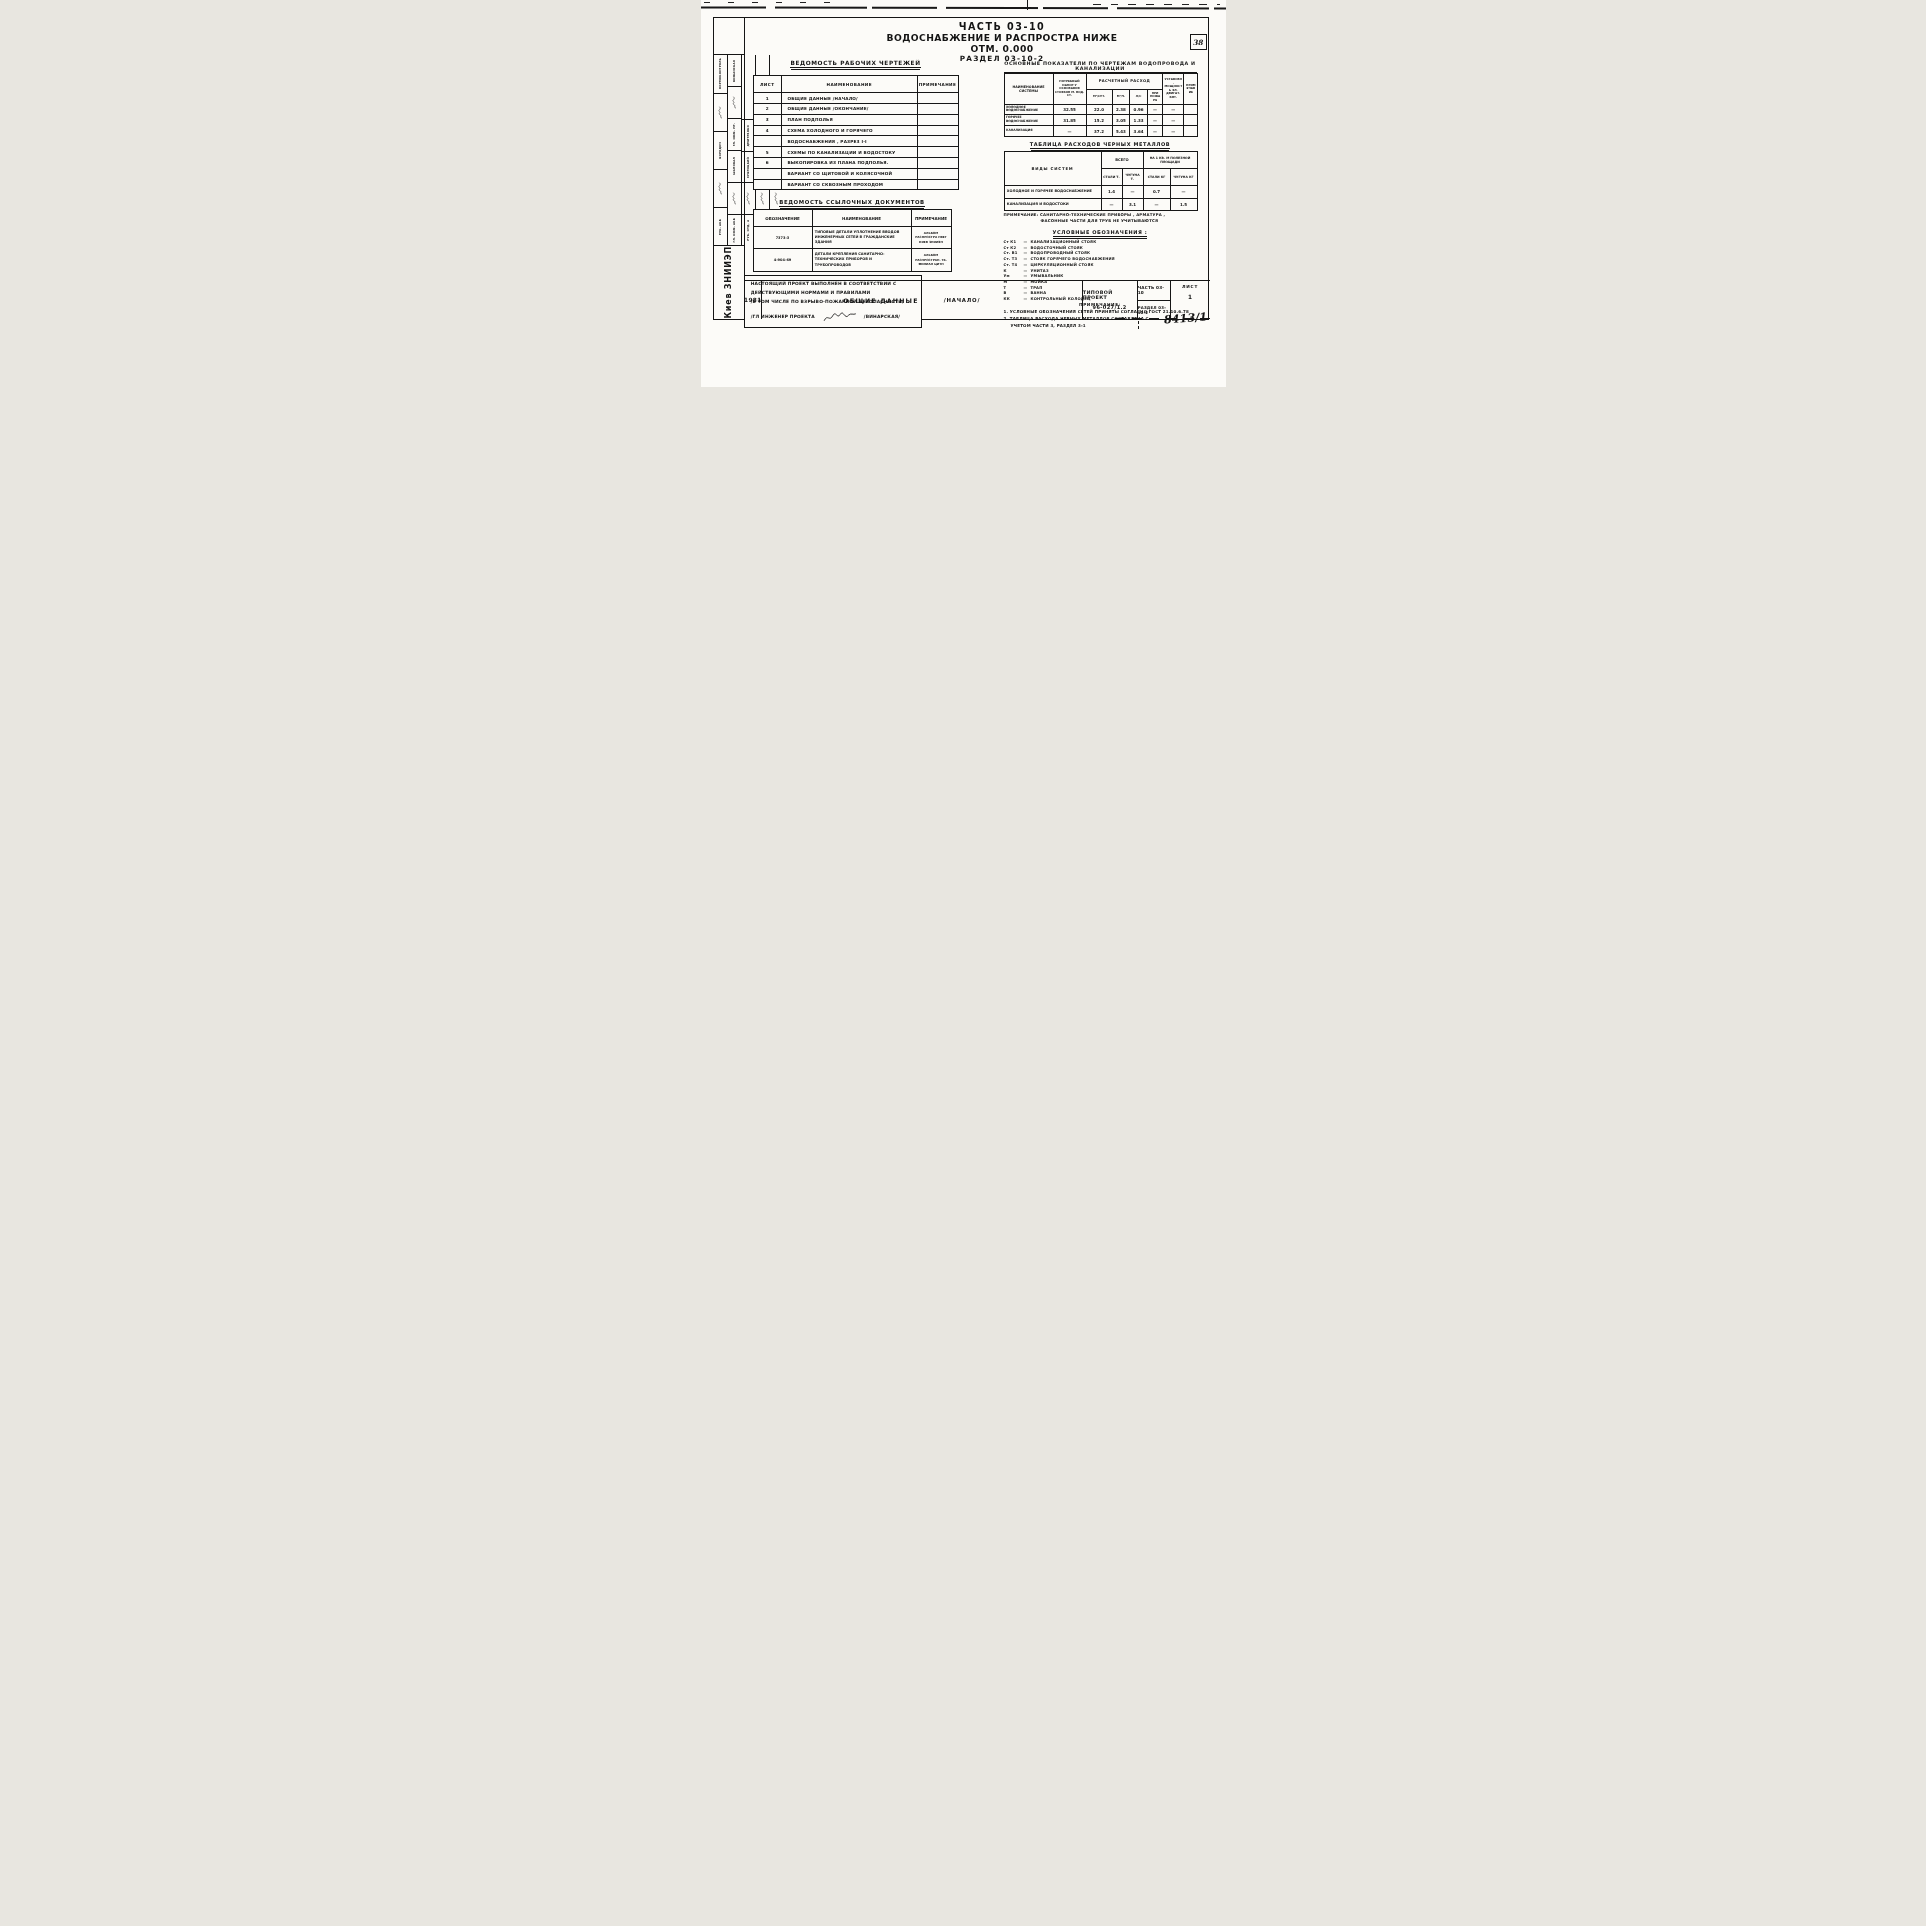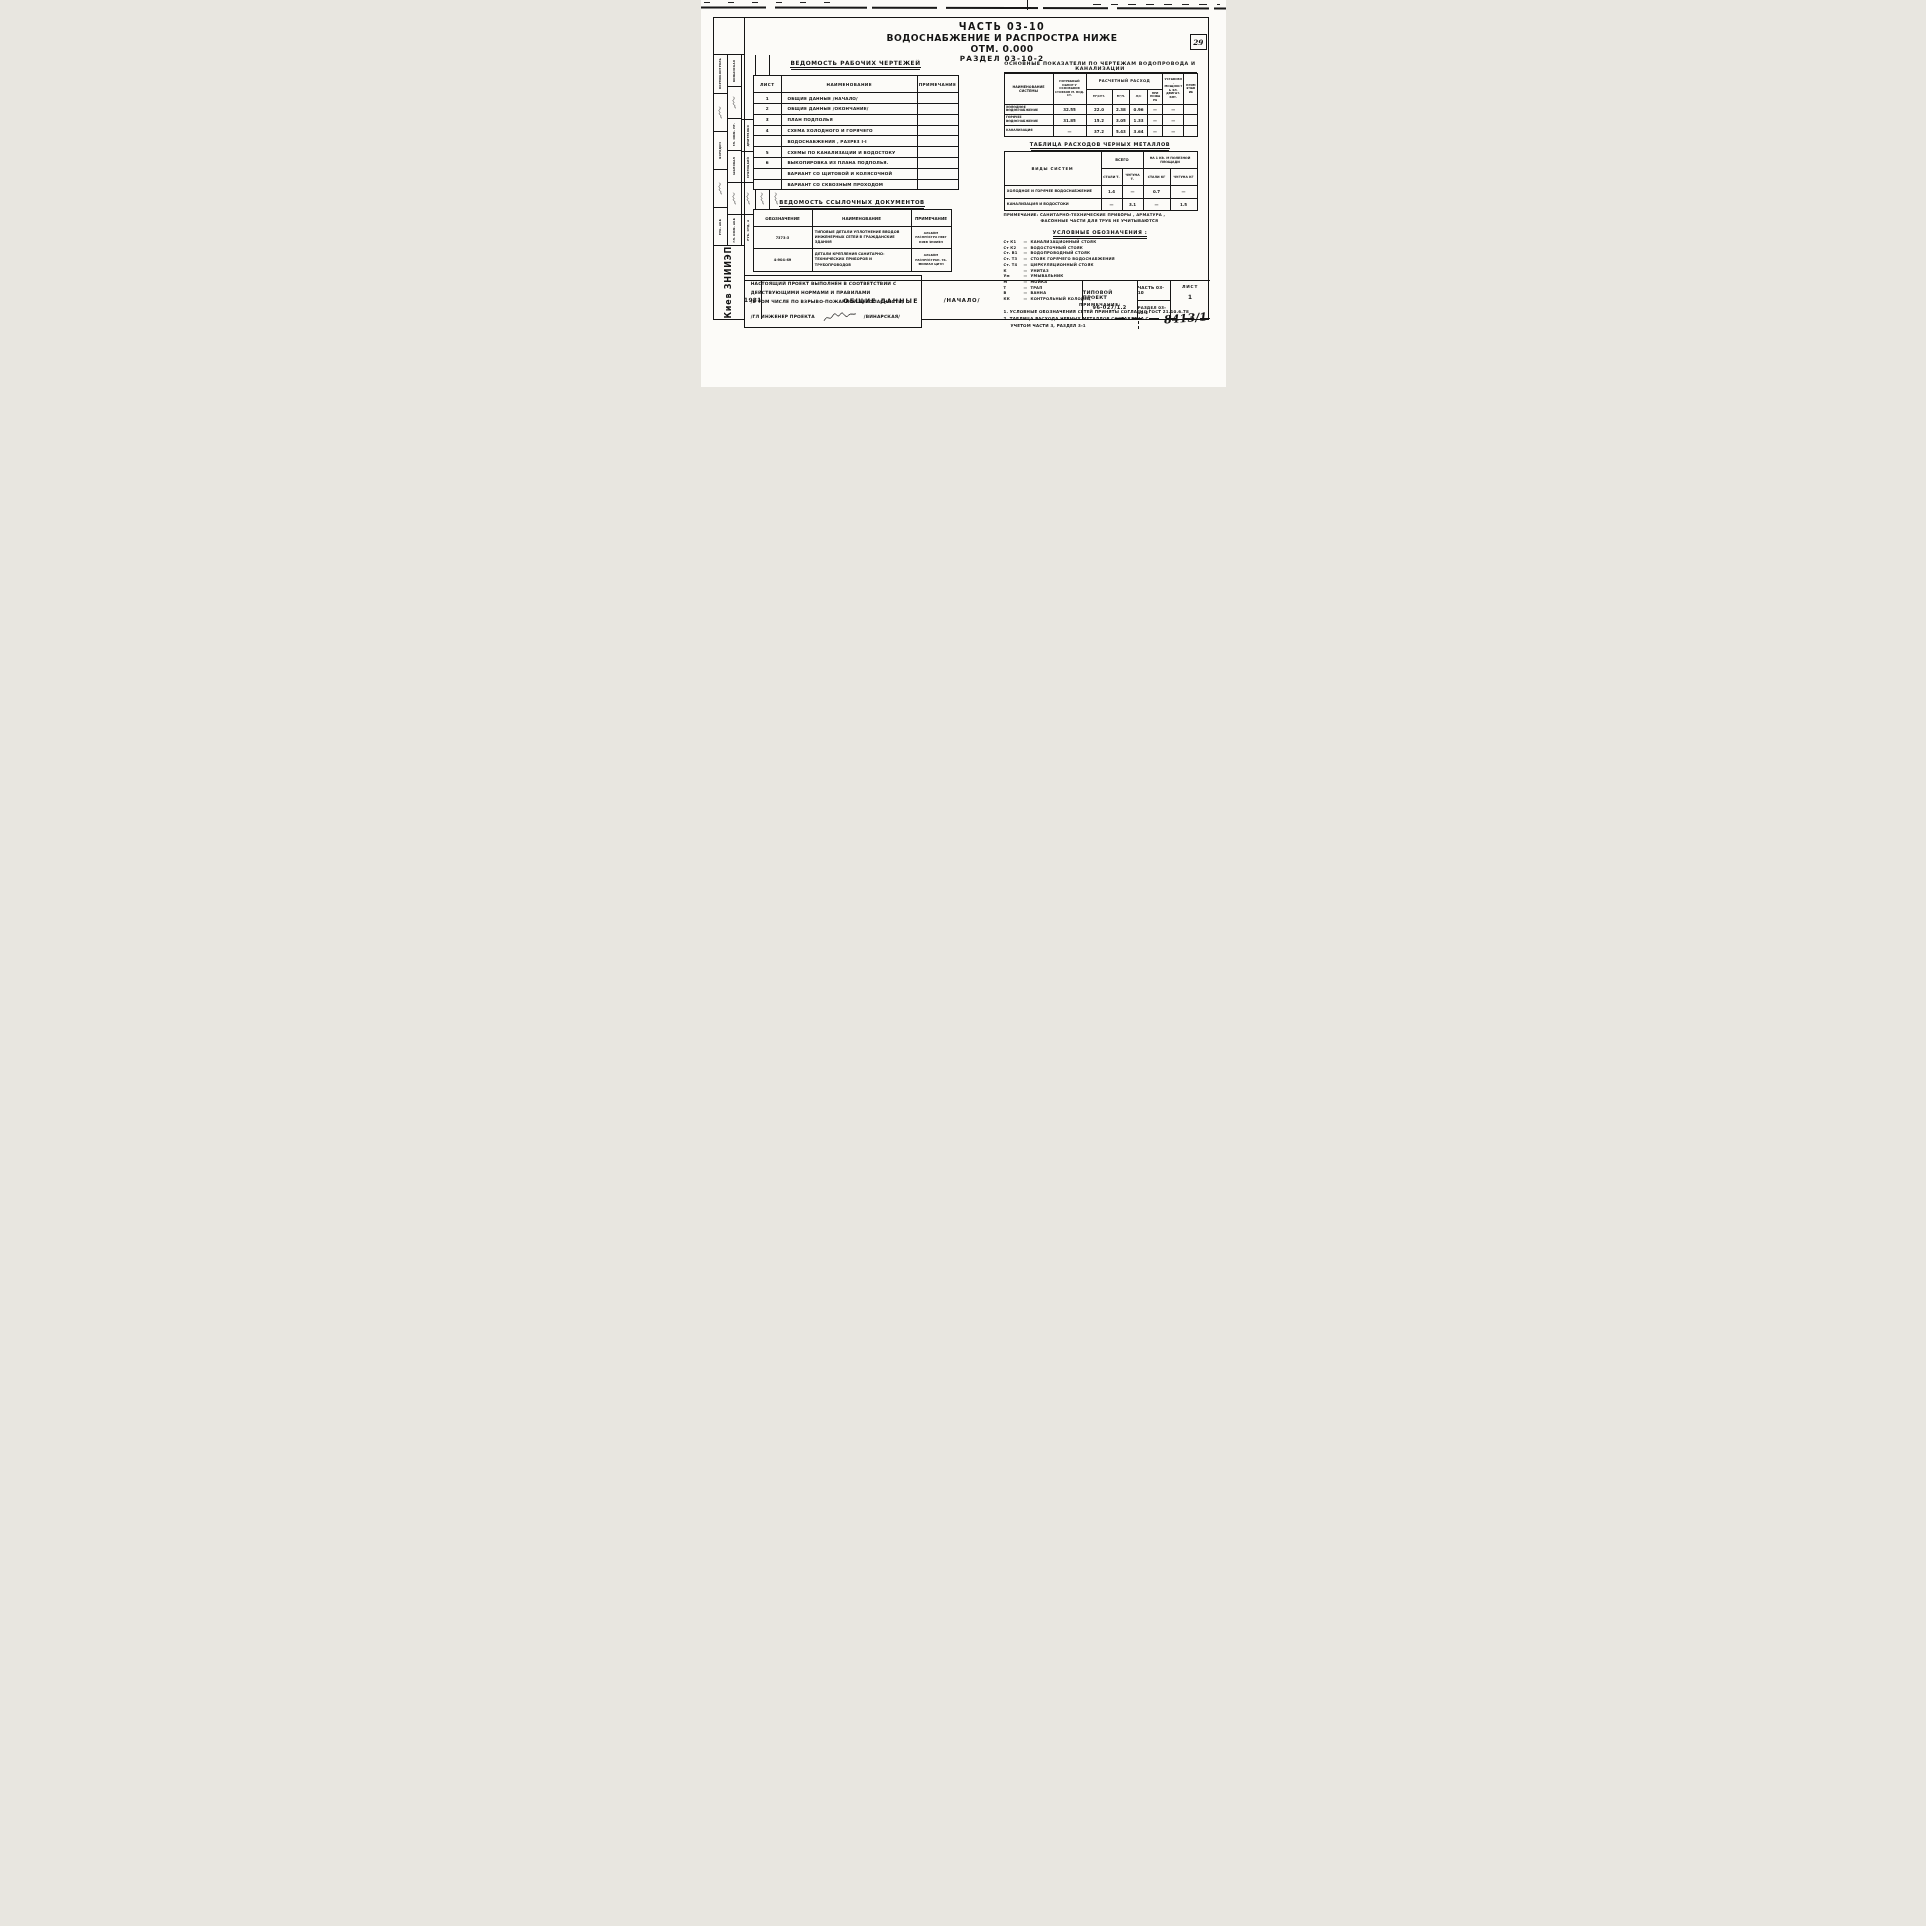--- a/index.html
+++ b/index.html
@@ -123,21 +123,21 @@
 <body>
 
 <div class="sheet">
 
   <div class="scan-top"></div>
   <div class="scan-dash-left"></div>
   <div class="scan-dash-right"></div>
   <div class="scan-tick"></div>
 
   <div class="page-num">
-    <span>29</span>
+    <span>38</span>
   </div>
 
   <div class="frame">
 
     <div class="sidebar">
       <div class="sb-top"></div>
       <div class="sb-grid" id="sb-grid">
           <div class="sb-col">
             <div class="sb-cell">
               <span class="vtext">НОРМОКОНТРОЛЬ</span>

